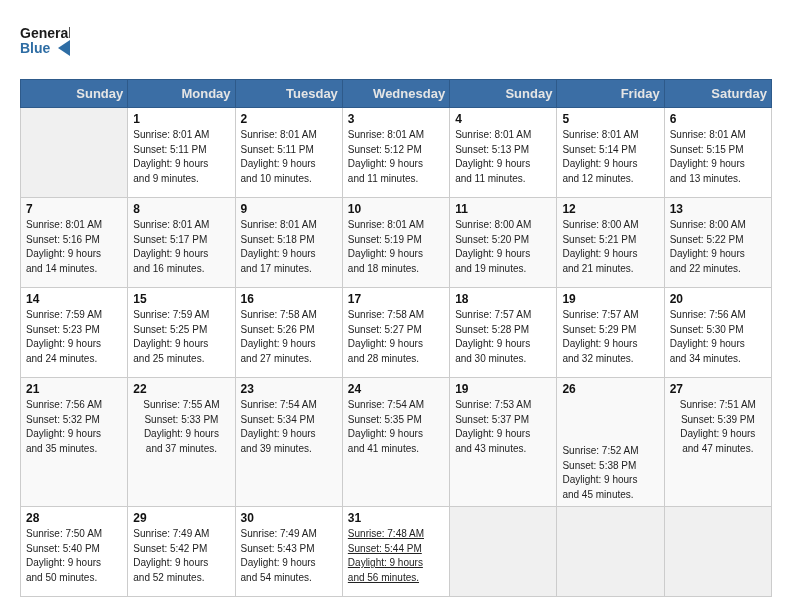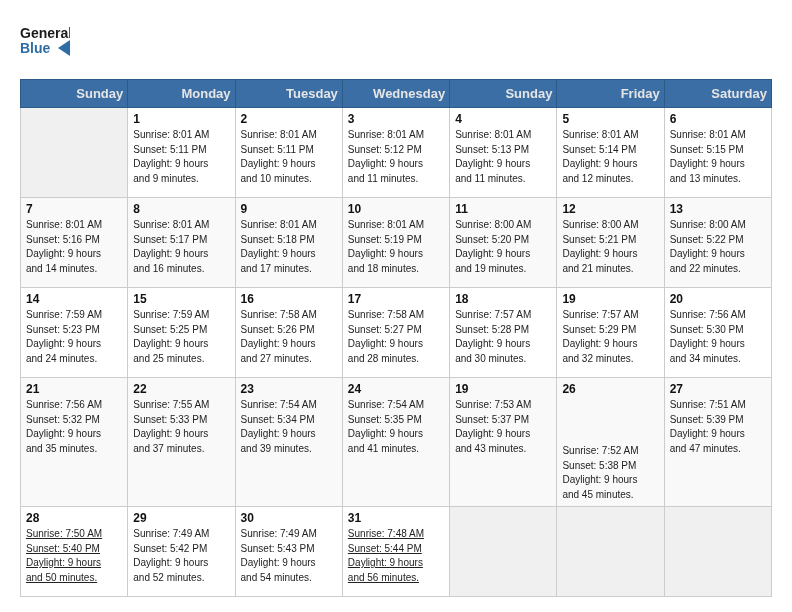--- a/index.html
+++ b/index.html
@@ -258,21 +258,21 @@
       <tr>
         <td>
           <div class="day-number">21</div>
           <div class="day-info" style="white-space: pre-line;">Sunrise: 7:56 AM
 Sunset: 5:32 PM
 Daylight: 9 hours
 and 35 minutes.</div>
         </td>
         <td>
           <div class="day-number">22</div>
-          <div class="day-info" style="white-space: pre-line;">Sunrise: 7:55 AM
+          <div class="day-info" style="white-space: pre-line; text-align: center;">Sunrise: 7:55 AM
 Sunset: 5:33 PM
 Daylight: 9 hours
 and 37 minutes.</div>
         </td>
         <td>
           <div class="day-number">23</div>
           <div class="day-info" style="white-space: pre-line;">Sunrise: 7:54 AM
 Sunset: 5:34 PM
 Daylight: 9 hours
 and 39 minutes.</div>
@@ -293,30 +293,30 @@
         </td>
         <td>
           <div class="day-number">26</div>
           <div class="day-info" style="white-space: pre-line; margin-top: 48px;">Sunrise: 7:52 AM
 Sunset: 5:38 PM
 Daylight: 9 hours
 and 45 minutes.</div>
         </td>
         <td>
           <div class="day-number">27</div>
-          <div class="day-info" style="white-space: pre-line;">Sunrise: 7:51 AM
+          <div class="day-info" style="white-space: pre-line; text-align: center;">Sunrise: 7:51 AM
 Sunset: 5:39 PM
 Daylight: 9 hours
 and 47 minutes.</div>
         </td>
       </tr>
       <tr>
         <td>
           <div class="day-number">28</div>
-          <div class="day-info" style="white-space: pre-line; text-decoration: underline;">Sunrise: 7:50 AM
+          <div class="day-info" style="white-space: pre-line;">Sunrise: 7:50 AM
 Sunset: 5:40 PM
 Daylight: 9 hours
 and 50 minutes.</div>
         </td>
         <td>
           <div class="day-number">29</div>
           <div class="day-info" style="white-space: pre-line;">Sunrise: 7:49 AM
 Sunset: 5:42 PM
 Daylight: 9 hours
 and 52 minutes.</div>

